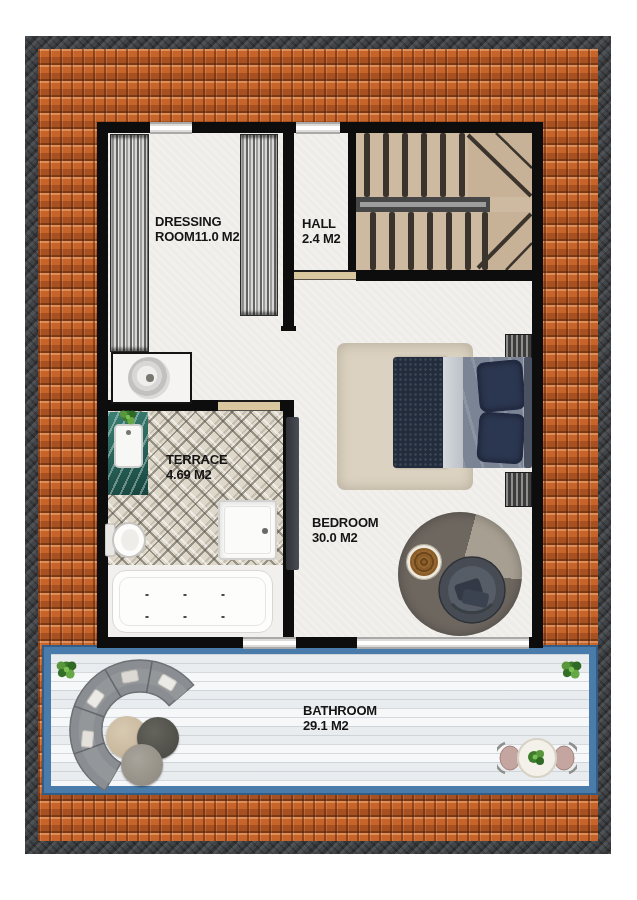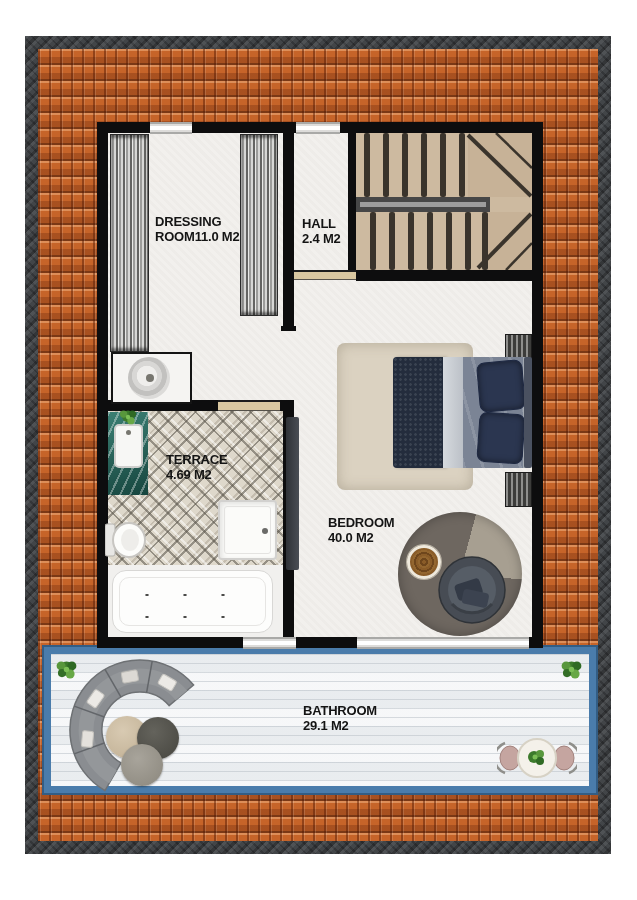--- a/index.html
+++ b/index.html
@@ -215,22 +215,22 @@
     <div>ROOM11.0 M2</div>
   </div>
   <div class="label" style="left:302px;top:216px">
     <div>HALL</div>
     <div>2.4 M2</div>
   </div>
   <div class="label" style="left:166px;top:452px">
     <div>TERRACE</div>
     <div>4.69 M2</div>
   </div>
-  <div class="label" style="left:328px;top:515px">
+  <div class="label" style="left:312px;top:515px">
     <div>BEDROOM</div>
-    <div>40.0 M2</div>
+    <div>30.0 M2</div>
   </div>
   <div class="label" style="left:303px;top:703px">
     <div>BATHROOM</div>
     <div>29.1 M2</div>
   </div>
 
 </div>
 
 </body></html>

